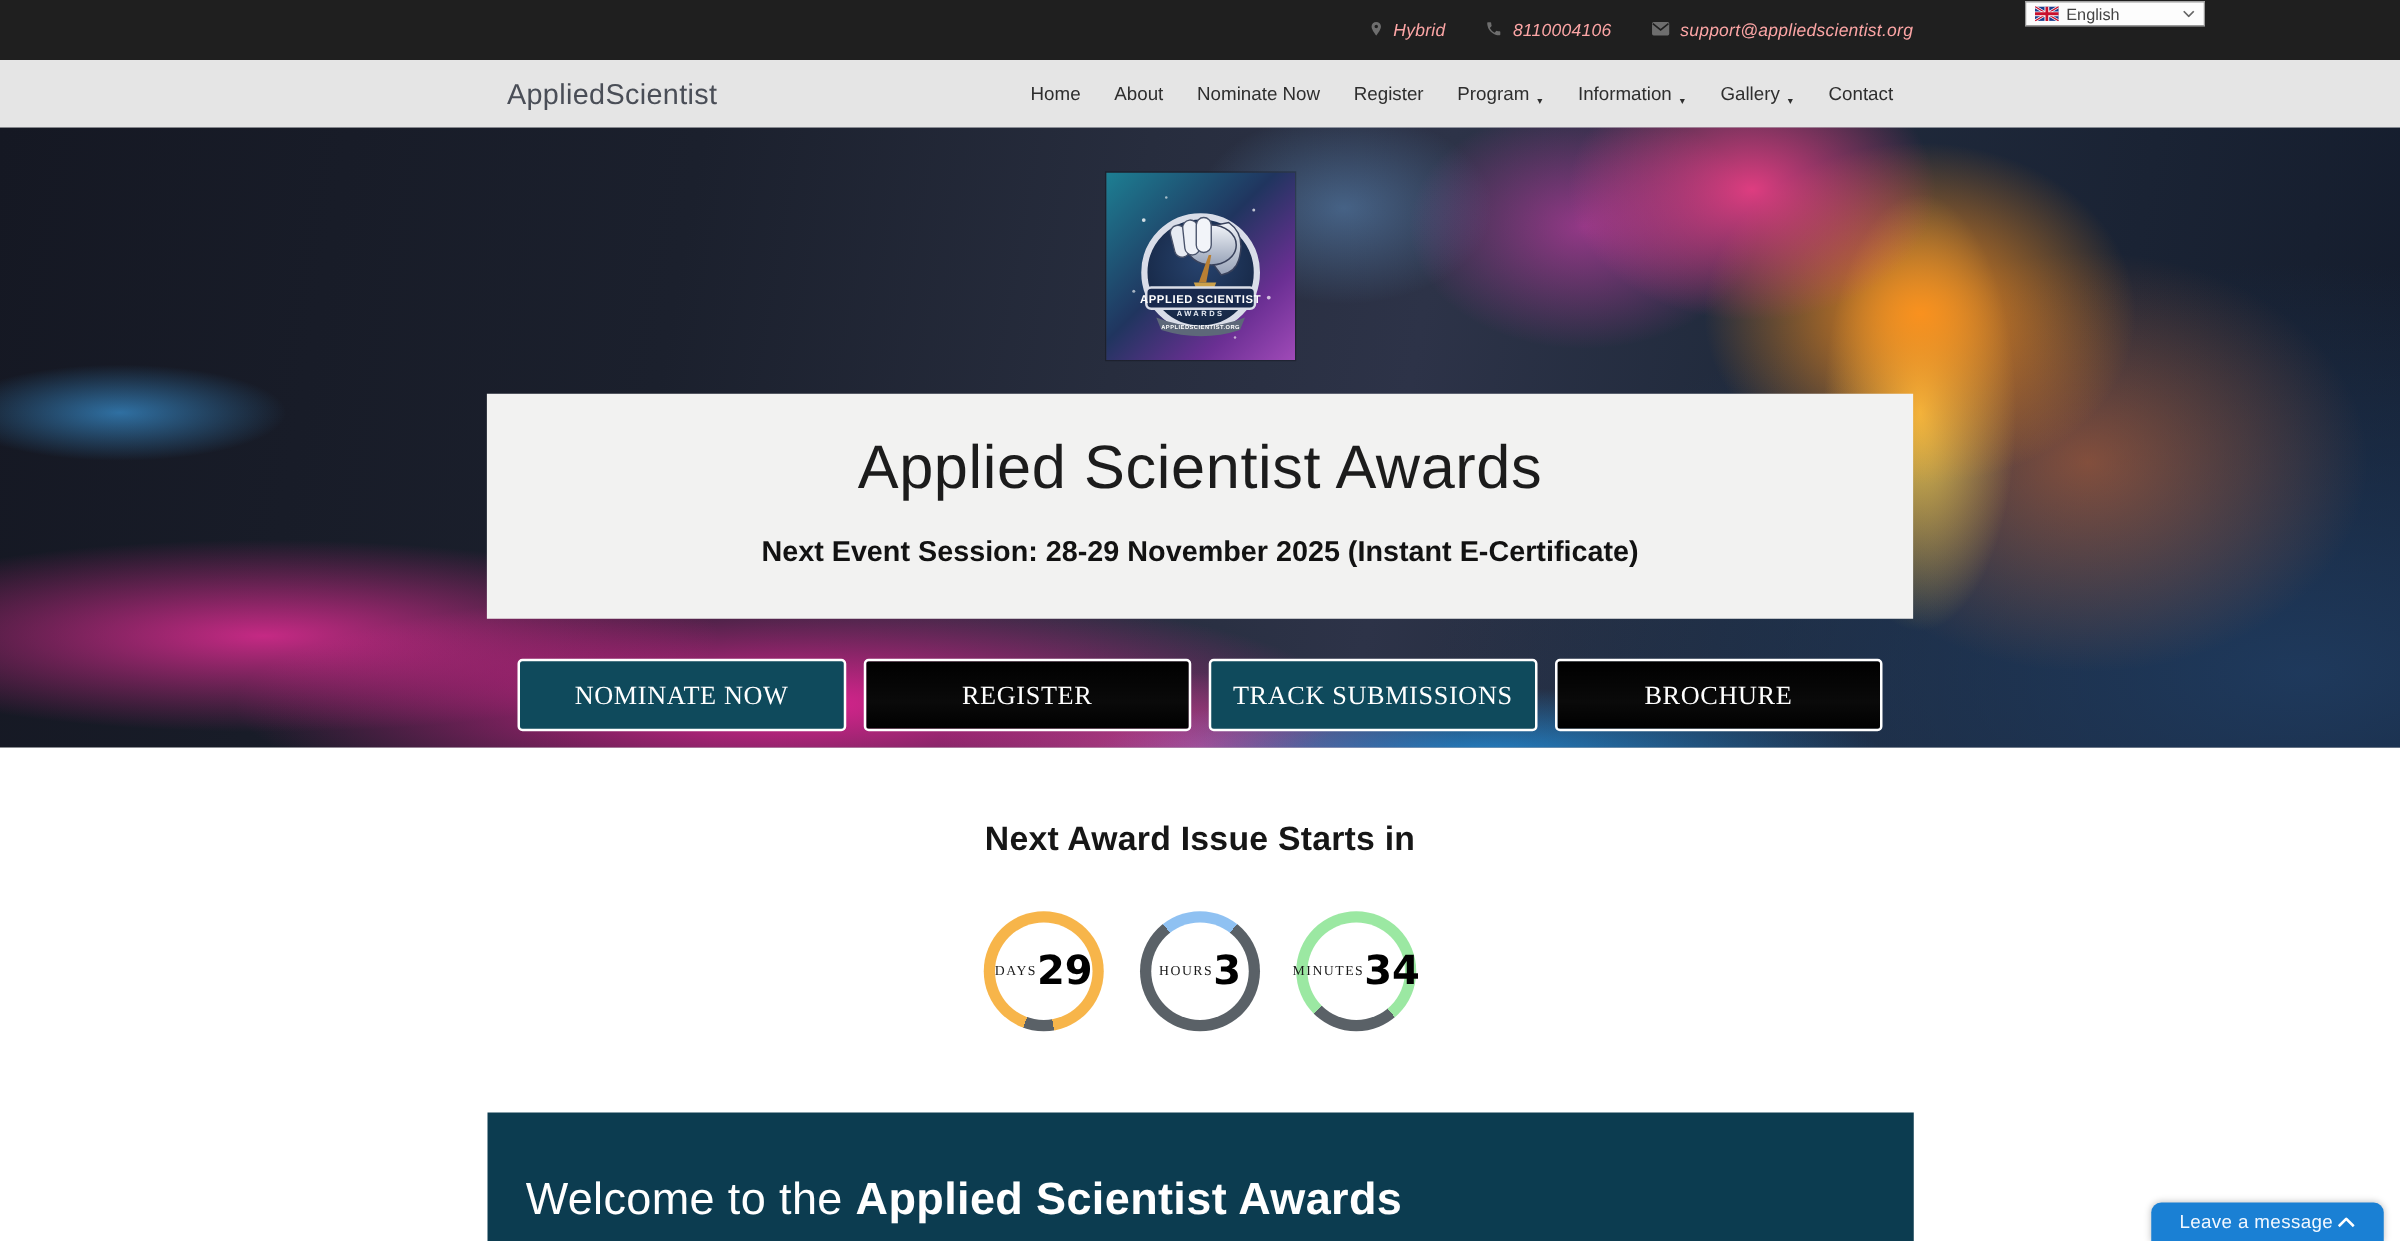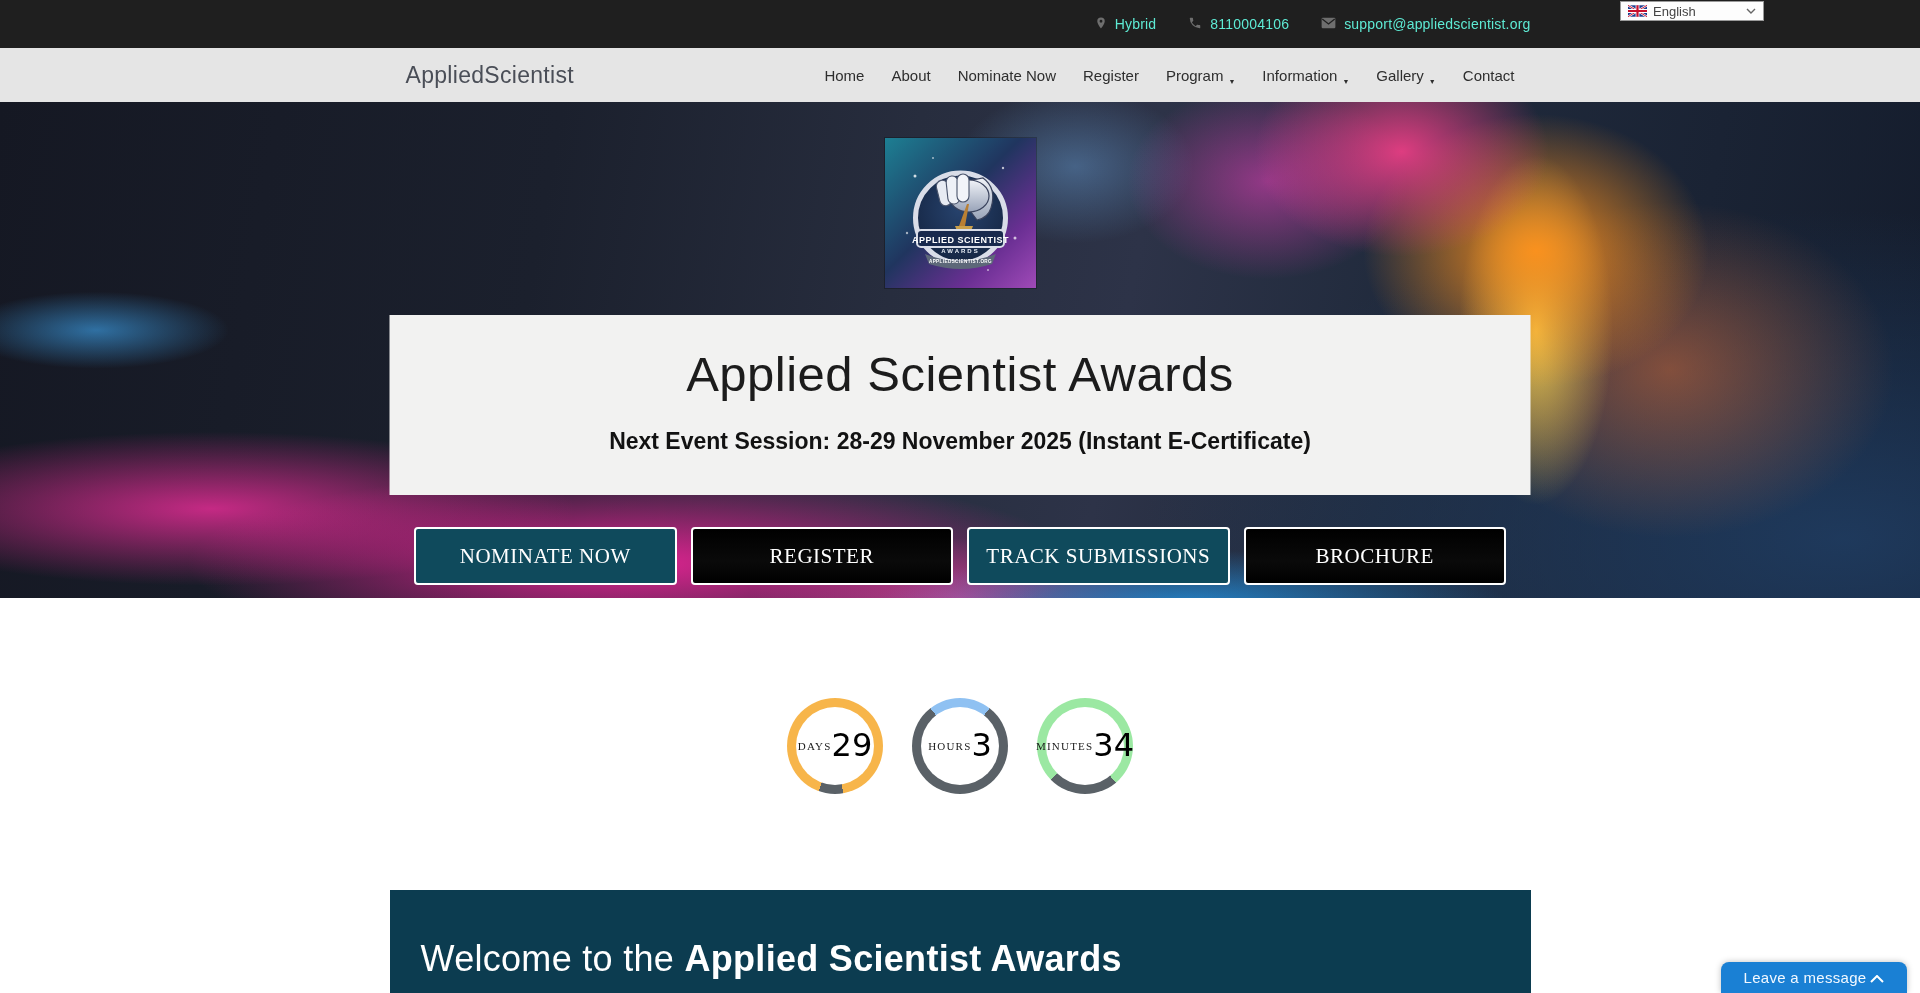--- a/index.html
+++ b/index.html
@@ -4,21 +4,21 @@
 <style>
   * { margin:0; padding:0; box-sizing:border-box; }
   html,body { width:1920px; height:993px; overflow:hidden; background:#ffffff;
               font-family:"Liberation Sans", sans-serif; }
 
   
   .topbar { height:48px; background:#1f1f1f; position:relative; }
   .topbar-inner { width:1141px; margin:0 auto; height:100%;
                   display:flex; justify-content:flex-end; align-items:center; gap:32px; }
   .topbar-item { display:flex; align-items:center; gap:8px;
-                 color:#5eead4; font-size:14px; letter-spacing:.2px; }
+                 color:#fca5a5; font-size:14px; letter-spacing:.2px;font-style:italic; }
   .topbar-item svg { flex:none; }
 
   
   .lang { position:absolute; top:1px; right:156px; width:144px; height:20px;
           background:#fdfdfd; border:1px solid #9a9a9a;
           display:flex; align-items:center; gap:6px; padding:0 7px;
           font-size:13px; color:#444; cursor:pointer; }
   .lang .flag { flex:none; display:flex; }
   .lang .lang-chev { margin-left:auto; display:flex; }
 
@@ -71,21 +71,21 @@
 
   
   .countdown { background:#fff; text-align:center; padding-top:58px; height:292px; }
   .cd-heading { font-size:27px; font-weight:700; color:#161616; letter-spacing:.2px; }
   .cd-row { margin-top:42px; display:flex; justify-content:center; gap:29px; }
   .cd-circle { width:96px; height:96px; border-radius:50%; position:relative; }
   .cd-inner { position:absolute; inset:9px; background:#fff; border-radius:50%;
               display:flex; flex-direction:row; align-items:center; justify-content:center; }
   .cd-label { font-family:"Liberation Serif", serif; font-size:11px;
               letter-spacing:1.2px; color:#1a1a1a; }
-  .cd-value { font-family:"DejaVu Sans", sans-serif; font-size:32px; font-weight:400;
+  .cd-value { font-family:"DejaVu Sans", sans-serif; font-size:32px; font-weight:700;
               color:#000; line-height:1.05; }
 
   
   .welcome { width:1141px; margin:0 auto; background:#0c3c50; height:230px;
              padding:48px 31px 0; color:#fff; }
   .welcome-heading { font-size:36px; font-weight:400; letter-spacing:.3px; }
   .welcome-heading strong { font-weight:700; }
 
   
   .chat { position:fixed; right:13px; bottom:0; width:186px; height:31px;
@@ -230,20 +230,21 @@
 
   <div class="btn-row">
     <div class="hero-btn teal">NOMINATE NOW</div>
     <div class="hero-btn black">REGISTER</div>
     <div class="hero-btn teal">TRACK SUBMISSIONS</div>
     <div class="hero-btn black">BROCHURE</div>
   </div>
 </div>
 
 <div class="countdown">
+  <div class="cd-heading">Next Award Issue Starts in</div>
   <div class="cd-row">
     <div class="cd-circle" style="background: conic-gradient(from 200deg, rgb(247, 181, 74) 0deg, rgb(247, 181, 74) 330deg, rgb(90, 97, 103) 330deg, rgb(90, 97, 103) 360deg);">
       <div class="cd-inner">
         <div class="cd-label">DAYS</div>
         <div class="cd-value">29</div>
       </div>
     </div>
     <div class="cd-circle" style="background: conic-gradient(from 322deg, rgb(143, 193, 242) 0deg, rgb(143, 193, 242) 76deg, rgb(90, 97, 103) 76deg, rgb(90, 97, 103) 360deg);">
       <div class="cd-inner">
         <div class="cd-label">HOURS</div>

